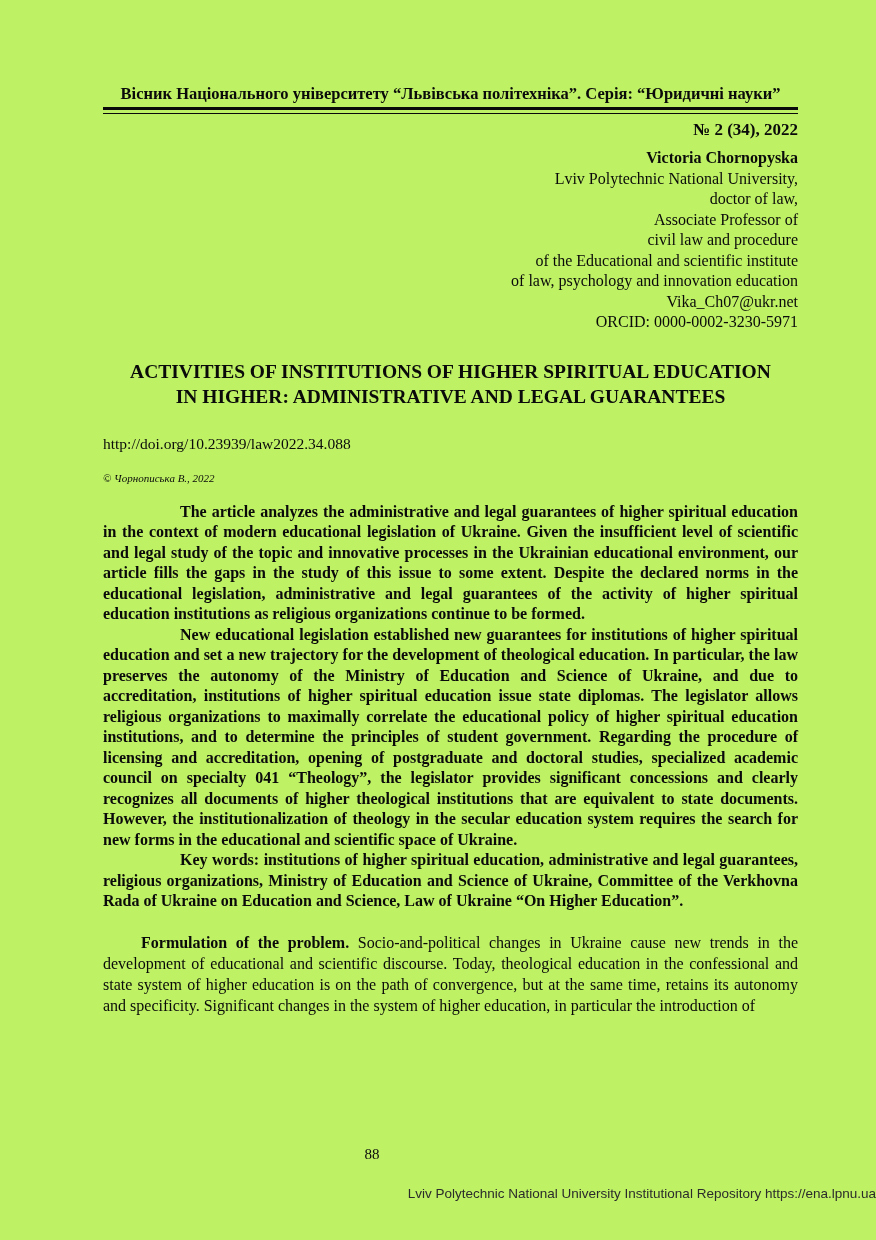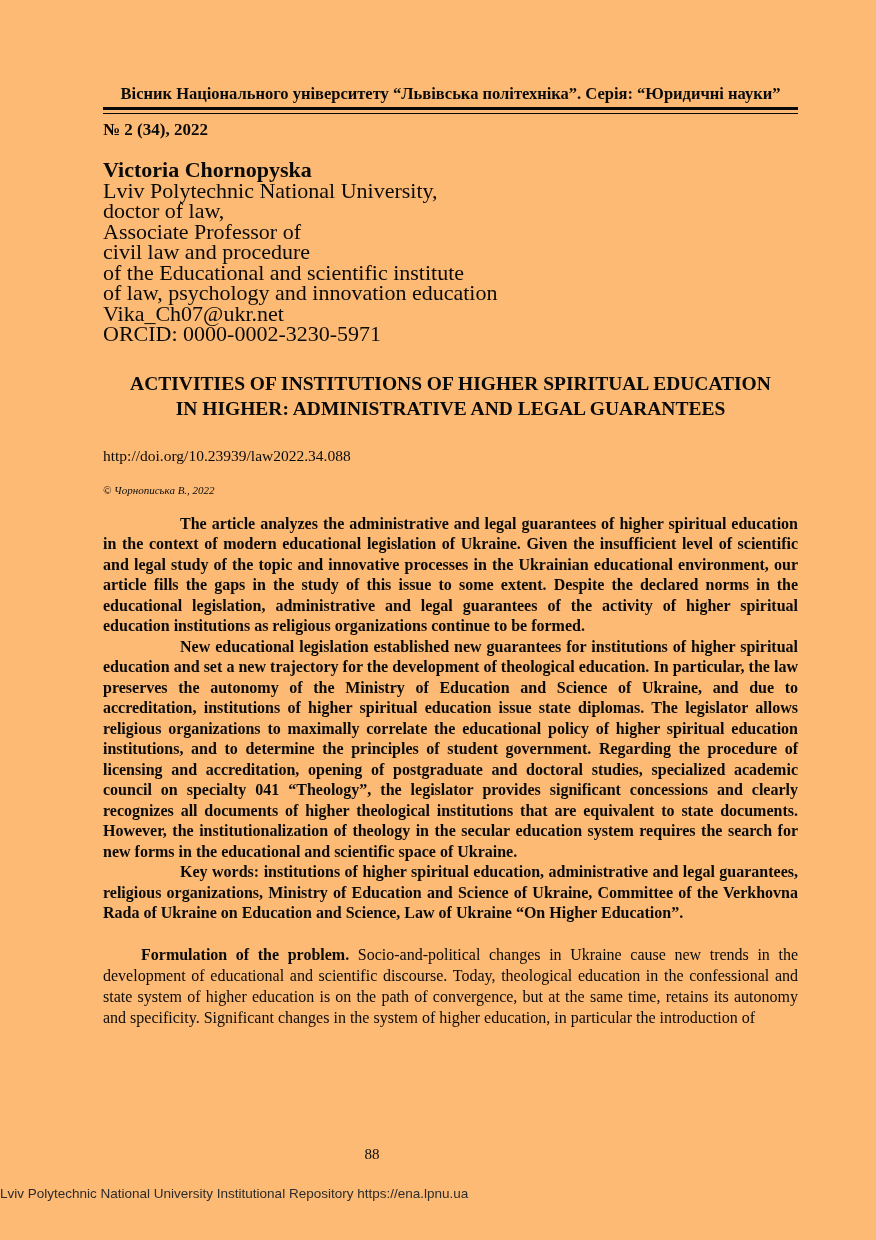--- a/index.html
+++ b/index.html
@@ -1,20 +1,20 @@
 <!DOCTYPE html>
 <html><head>
 <meta charset="utf-8">
 <style>
   html, body { margin: 0; padding: 0; background: #ffffff; }
   .page {
     position: relative;
     width: 876px;
     height: 1240px;
-    background: #fdba74;
+    background: #bef264;
     color: #0a0a0a;
     font-family: "Liberation Serif", serif;
     overflow: hidden;
   }
   .content {
     position: absolute;
     left: 103px;
     top: 0;
     width: 695px;
   }
@@ -30,32 +30,32 @@
     margin-top: 3px;
     height: 3px;
     border-top: 3px solid #0a0a0a;
     border-bottom: 1px solid #0a0a0a;
   }
   .issue-line {
     margin-top: 5px;
     font-weight: bold;
     font-size: 17px;
     line-height: 21px;
-    text-align: left;
+    text-align: right;
   }
   .udc-line {
     margin-top: 23px;
     font-weight: bold;
     font-size: 16.5px;
     text-align: right;
   }
   .author-block {
-    margin-top: 20px;
-    text-align: left;
-    font-size: 22px;
+    margin-top: 8px;
+    text-align: right;
+    font-size: 16px;
     line-height: 20.5px;
   }
   .author-name { font-weight: bold; }
   .paper-title {
     margin-top: 26px;
     text-align: center;
     font-weight: bold;
     font-size: 19.5px;
     line-height: 25px;
   }
@@ -95,21 +95,21 @@
     width: 744px;
     text-align: center;
     font-size: 15px;
     font-family: "Liberation Serif", serif;
   }
   .footer-line {
     position: absolute;
     left: 0;
     top: 1186px;
     width: 876px;
-    text-align: left;
+    text-align: right;
     font-size: 13.5px;
     color: #2b2b2b;
     font-family: "Liberation Sans", sans-serif;
   }
 </style>
 </head>
 <body>
 
 <div class="page">
   <div class="content">

